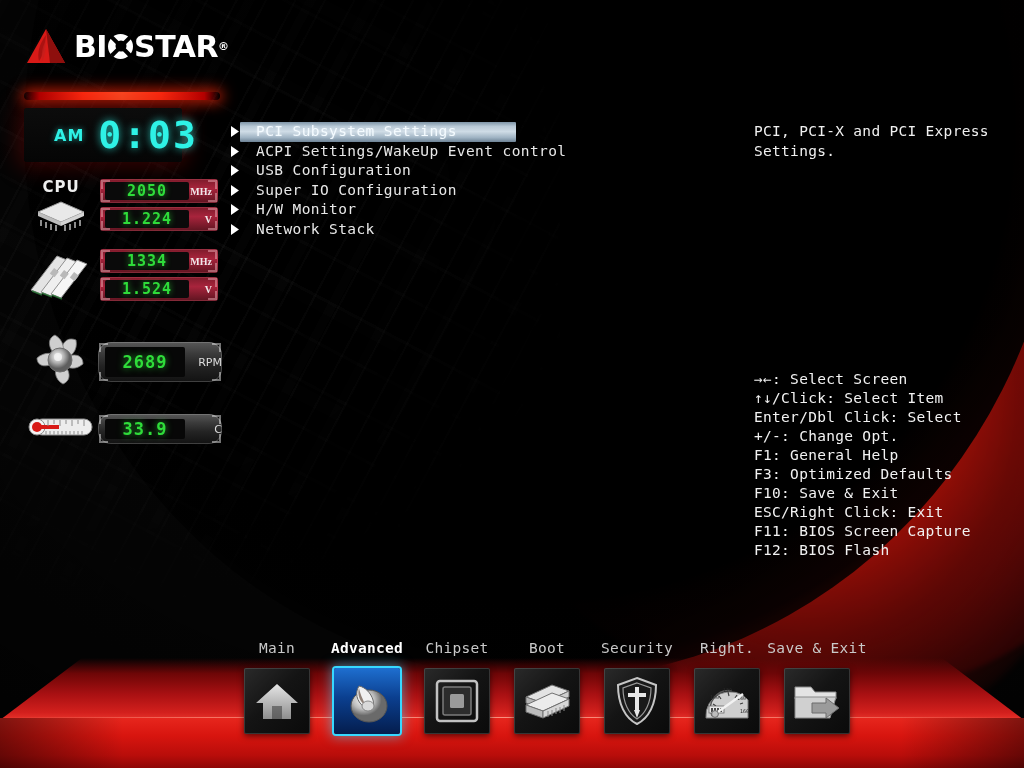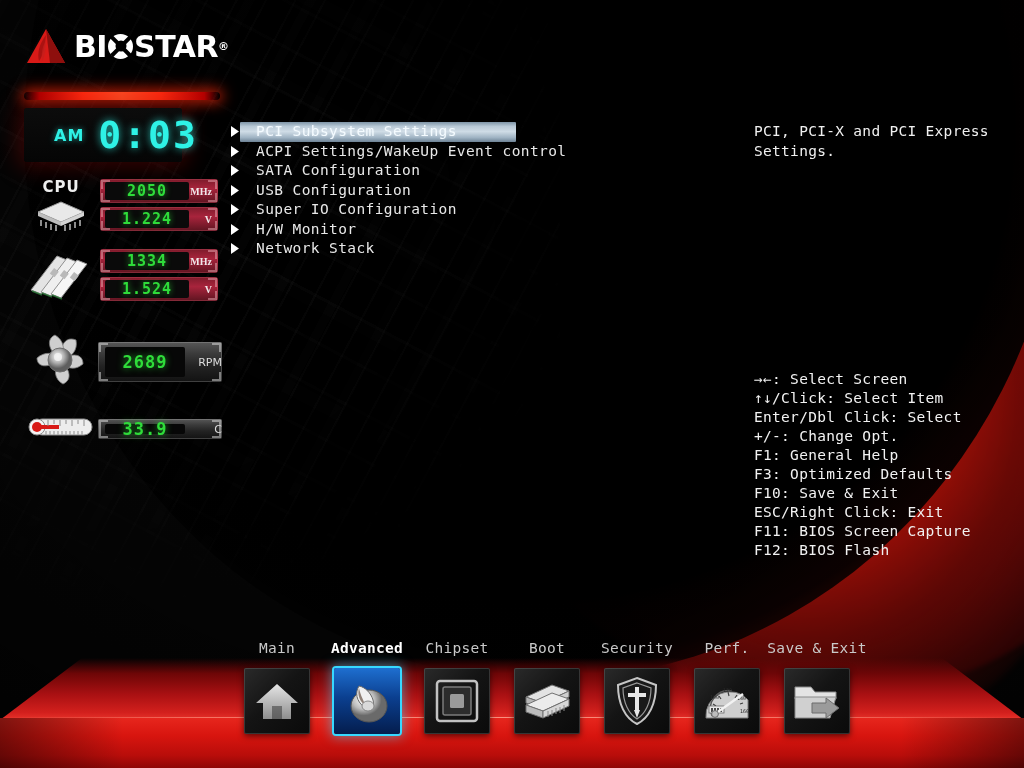--- a/index.html
+++ b/index.html
@@ -154,26 +154,26 @@
     font-family:Liberation Serif, serif;
   }
   .bracket{position:absolute;width:7px;height:7px;border:2px solid rgba(255,190,200,.45);}
   .bracket.tl{left:1px;top:1px;border-right:0;border-bottom:0;}
   .bracket.tr{right:1px;top:1px;border-left:0;border-bottom:0;}
   .bracket.bl{left:1px;bottom:1px;border-right:0;border-top:0;}
   .bracket.br{right:1px;bottom:1px;border-left:0;border-top:0;}
 
   
   .spanel{
-    position:relative;width:124px;height:40px;border-radius:2px;
+    position:relative;width:124px;height:40px;border-radius:13px;
     background:linear-gradient(to bottom,#585858 0%, #3a3a3a 30%, #232323 60%, #121212 100%);
     box-shadow:inset 0 0 0 1px rgba(200,200,200,.25);
     display:flex;align-items:center;
   }
-  .spanel.small{height:20px;}
+  .spanel.small{height:30px;}
   .spanel .disp{
     position:absolute;left:7px;top:5px;width:80px;bottom:5px;
     background:#070707;border-radius:2px;
     display:flex;align-items:center;justify-content:center;
   }
   .spanel .val{
     color:#2fdc3a;font-size:17px;font-weight:bold;letter-spacing:1px;
     text-shadow:0 0 7px rgba(47,220,58,.7);line-height:1;
   }
   .spanel .unit{
@@ -481,28 +481,20 @@
           </svg>
         </span>
         <span class="menu-label">ACPI Settings/WakeUp Event control</span>
       </div>
       <div class="menu-item">
         <span class="menu-arrow">
           <svg width="9" height="11" viewBox="0 0 9 11">
             <polygon points="1,0 9,5.5 1,11" fill="#ffffff"></polygon>
           </svg>
         </span>
-        <span class="menu-label">SATA Configuration</span>
-      </div>
-      <div class="menu-item">
-        <span class="menu-arrow">
-          <svg width="9" height="11" viewBox="0 0 9 11">
-            <polygon points="1,0 9,5.5 1,11" fill="#ffffff"></polygon>
-          </svg>
-        </span>
         <span class="menu-label">USB Configuration</span>
       </div>
       <div class="menu-item">
         <span class="menu-arrow">
           <svg width="9" height="11" viewBox="0 0 9 11">
             <polygon points="1,0 9,5.5 1,11" fill="#ffffff"></polygon>
           </svg>
         </span>
         <span class="menu-label">Super IO Configuration</span>
       </div>
@@ -614,21 +606,21 @@
           <svg width="44" height="50" viewBox="0 0 44 50">
             <path d="M22,2 L41,9 C41,28 34,42 22,48 C10,42 3,28 3,9 Z" fill="#1a1a1a" stroke="#c5c5c5" stroke-width="2"></path>
             <path d="M22,7 L36,12 C36,27 30,38 22,43 C14,38 8,27 8,12 Z" fill="none" stroke="#9a9a9a" stroke-width="1.2"></path>
             <rect x="20" y="11" width="4" height="26" fill="#e8e8e8"></rect>
             <rect x="13" y="17" width="18" height="4" fill="#e8e8e8"></rect>
             <polygon points="22,42 19,34 25,34" fill="#e8e8e8"></polygon>
           </svg>
         </div>
       </div>
       <div class="nav-item" style="left: 682px; width: 90px; bottom: 34px;">
-        <div class="nav-label">Perf.</div>
+        <div class="nav-label">Right.</div>
         <div class="nav-icon">
           <svg width="50" height="46" viewBox="0 0 50 46">
             <path d="M4,40 A24,24 0 0 1 46,22 L46,40 Z" fill="#cfcfcf" stroke="#7d7d7d" stroke-width="1"></path>
             <path d="M10,38 A18,18 0 0 1 30,13" fill="none" stroke="#555" stroke-width="1.4"></path>
             <g stroke="#3c3c3c" stroke-width="1.2">
               <line x1="11" y1="26" x2="14" y2="28"></line>
               <line x1="17" y1="18" x2="19" y2="21"></line>
               <line x1="26" y1="14" x2="27" y2="18"></line>
               <line x1="35" y1="17" x2="33" y2="20"></line>
               <line x1="41" y1="25" x2="38" y2="26"></line>

